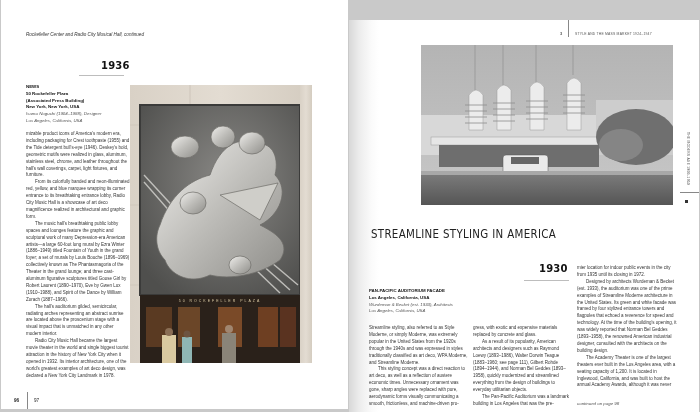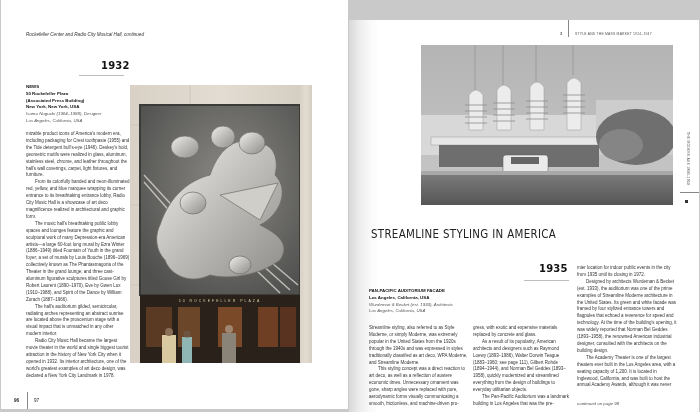--- a/index.html
+++ b/index.html
@@ -23,21 +23,21 @@
   .side-label { position:absolute; font-size:3.2px; color:#555; transform:rotate(90deg); transform-origin:left top; white-space:nowrap; letter-spacing:0.3px; }
   .chapter-title { position:absolute; left:22px; top:206px; font-family:"DejaVu Sans", sans-serif; font-size:12.5px; letter-spacing:0.4px; color:#222; transform:scaleX(0.82); transform-origin:left top; white-space:nowrap; }
   .cont { position:absolute; font-size:4.4px; font-style:italic; color:#555; }
 </style>
 </head>
 <body>
 
 <div class="page page-left">
   <div class="caption-top">Rockefeller Center and Radio City Musical Hall, continued</div>
 
-  <div class="year" style="left:100px; top:60px;">1932</div>
+  <div class="year" style="left:100px; top:60px;">1936</div>
   <div class="year-rule" style="left:78px; top:75px; width:45px;"></div>
 
   <div class="entry-head" style="left:25px; top:84px; width:105px;">
     <span class="b">NEWS</span>
     <span class="b">50 Rockefeller Plaza</span>
     <span class="b">(Associated Press Building)</span>
     <span class="b">New York, New York, USA</span>
     <span class="i">Isamu Noguchi (1904–1988), Designer</span>
     <span class="i">Los Angeles, California, USA</span>
   </div>
@@ -173,21 +173,21 @@
       <rect x="0" y="126" width="252" height="4" fill="#a8a8a8"></rect>
     </svg>
   </div>
 
   <div class="side-label" style="left:341px; top:112px;">THE MODERN AGE 1900–1950</div>
   <div class="folio-bar" style="left:331px; top:172px; width:19px; height:1px;"></div>
   <div style="position:absolute; left:336px; top:180px; width:3px; height:3px; background:#333;"></div>
 
   <div class="chapter-title">STREAMLINE STYLING IN AMERICA</div>
 
-  <div class="year" style="left:190px; top:243px;">1935</div>
+  <div class="year" style="left:190px; top:243px;">1930</div>
   <div class="year-rule" style="left:175px; top:260px; width:45px;"></div>
 
   <div class="entry-head" style="left:20px; top:268px; width:110px;">
     <span class="b">PAN-PACIFIC AUDITORIUM FACADE</span>
     <span class="b">Los Angeles, California, USA</span>
     <span class="i">Wurdeman &amp; Becket (est. 1933), Architects</span>
     <span class="i">Los Angeles, California, USA</span>
   </div>
 
   <div class="body-col" style="left:20px; top:305px; width:100px;">

